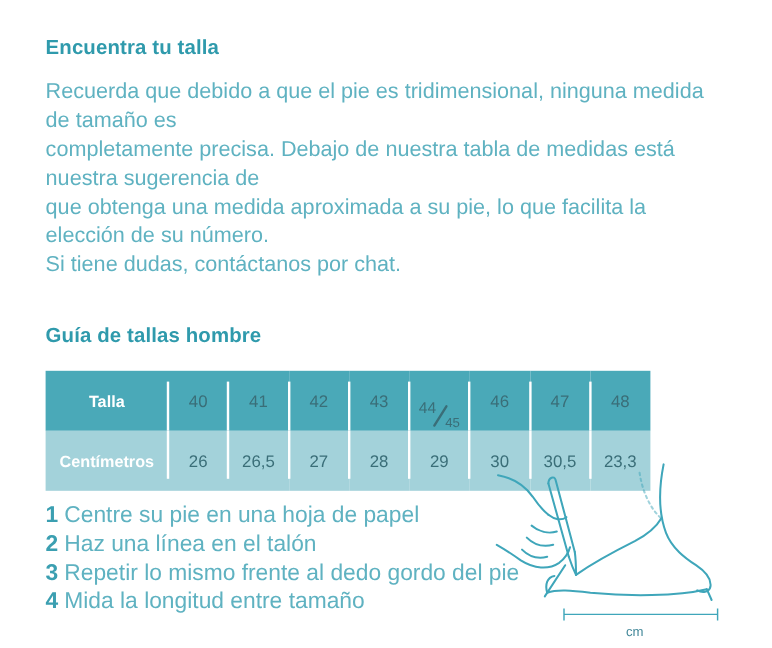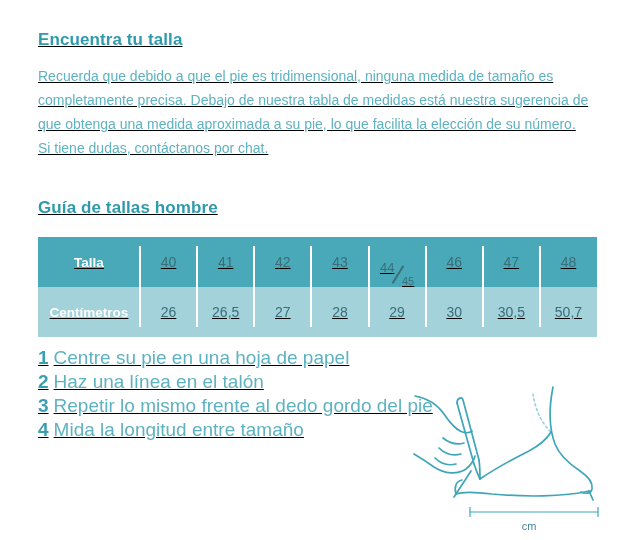--- a/index.html
+++ b/index.html
@@ -12,35 +12,35 @@
   }
   *{box-sizing:border-box;}
   html,body{margin:0;padding:0;}
   body{
     width:643px;height:540px;
     background:#ffffff;
     font-family:"Liberation Sans", sans-serif;
     position:relative;
     overflow:hidden;
   }
-  .page{position:absolute;inset:0;padding:30px 38px 0 38px;text-decoration:underline;}
+  .page{position:absolute;inset:0;padding:30px 38px 0 38px;}
   h1,h2{
     font-size:17px;font-weight:700;color:var(--heading);
     margin:0;line-height:20px;letter-spacing:.1px;
   }
   .intro{
     margin:14px 0 0 0;
-    font-size:14px;line-height:24px;color:var(--body);
+    font-size:18px;line-height:24px;color:var(--body);
     white-space:pre-line;
     max-width:605px;
   }
   .guide-heading{margin-top:38px;}
   .size-table{
     margin-top:19px;
-    width:559px;
+    width:504px;
     display:grid;
     grid-template-columns:102px repeat(8,1fr);
     border-radius:14px;
   }
   .cell{
     height:50px;
     display:flex;align-items:center;justify-content:center;
     position:relative;
     font-size:14px;color:var(--td-text);
   }
@@ -103,21 +103,21 @@
       <div class="cell has-div row0">47</div>
       <div class="cell has-div row0">48</div>
       <div class="cell label-cell row1">Centímetros</div>
       <div class="cell has-div row1">26</div>
       <div class="cell has-div row1">26,5</div>
       <div class="cell has-div row1">27</div>
       <div class="cell has-div row1">28</div>
       <div class="cell has-div row1">29</div>
       <div class="cell has-div row1">30</div>
       <div class="cell has-div row1">30,5</div>
-      <div class="cell has-div row1">50,7</div>
+      <div class="cell has-div row1">23,3</div>
     </div>
 
 
   <div class="steps">
       <div class="step"><b>1</b><span>Centre su pie en una hoja de papel</span></div>
       <div class="step"><b>2</b><span>Haz una línea en el talón</span></div>
       <div class="step"><b>3</b><span>Repetir lo mismo frente al dedo gordo del pie</span></div>
       <div class="step"><b>4</b><span>Mida la longitud entre tamaño</span></div>
     </div>
 

